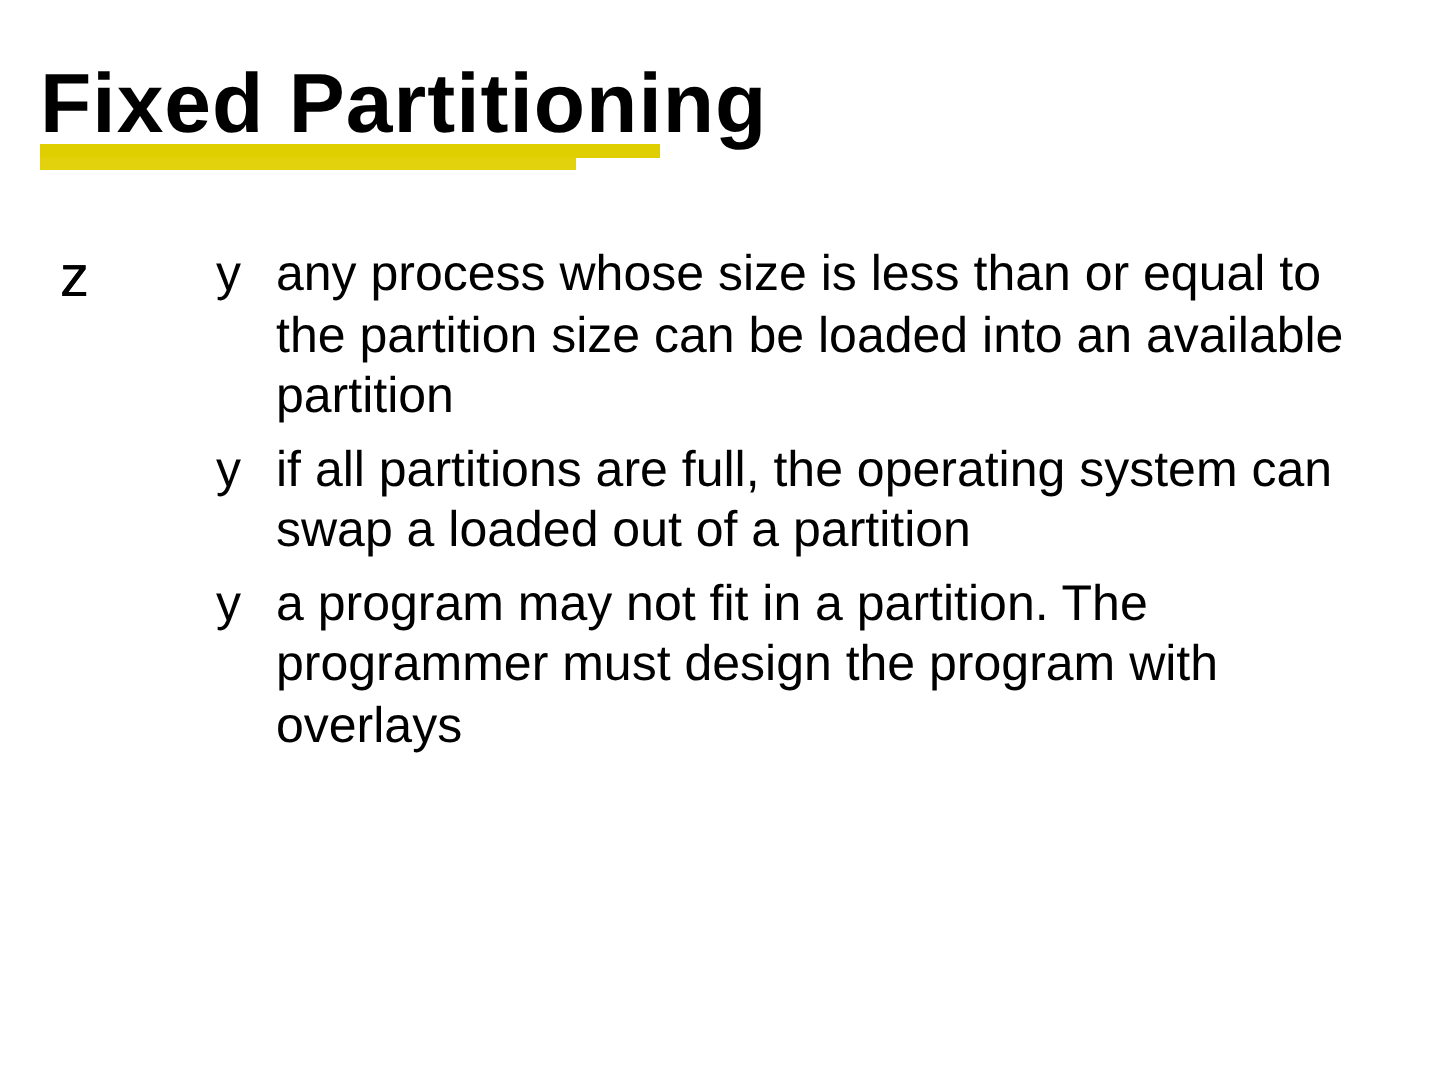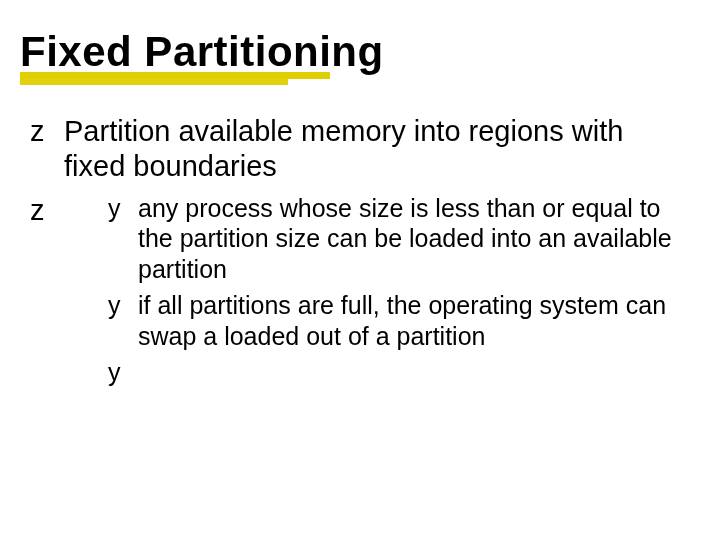--- a/index.html
+++ b/index.html
@@ -92,37 +92,37 @@
       <span class="bar b1"></span>
       <span class="bar b2"></span>
     </span>
   </h1>
 
   <div class="content">
     <ul class="top">
 
       <li>
         <span class="bullet">z</span>
-        <span>Partition available memory into regions with fixed boundaries</span>
       </li>
 
       <li>
         <span class="bullet">z</span>
 
         <ul class="sub">
           <li>
             <span class="bullet">y</span>
             <span>any process whose size is less than or equal to the partition size can be loaded into an available partition</span>
           </li>
           <li>
             <span class="bullet">y</span>
             <span>if all partitions are full, the operating system can swap a loaded out of a partition</span>
           </li>
           <li>
             <span class="bullet">y</span>
+            <span>a program may not fit in a partition.  The programmer must design the program with overlays</span>
           </li>
         </ul>
       </li>
 
     </ul>
   </div>
 
 </div>
 
 </body></html>

